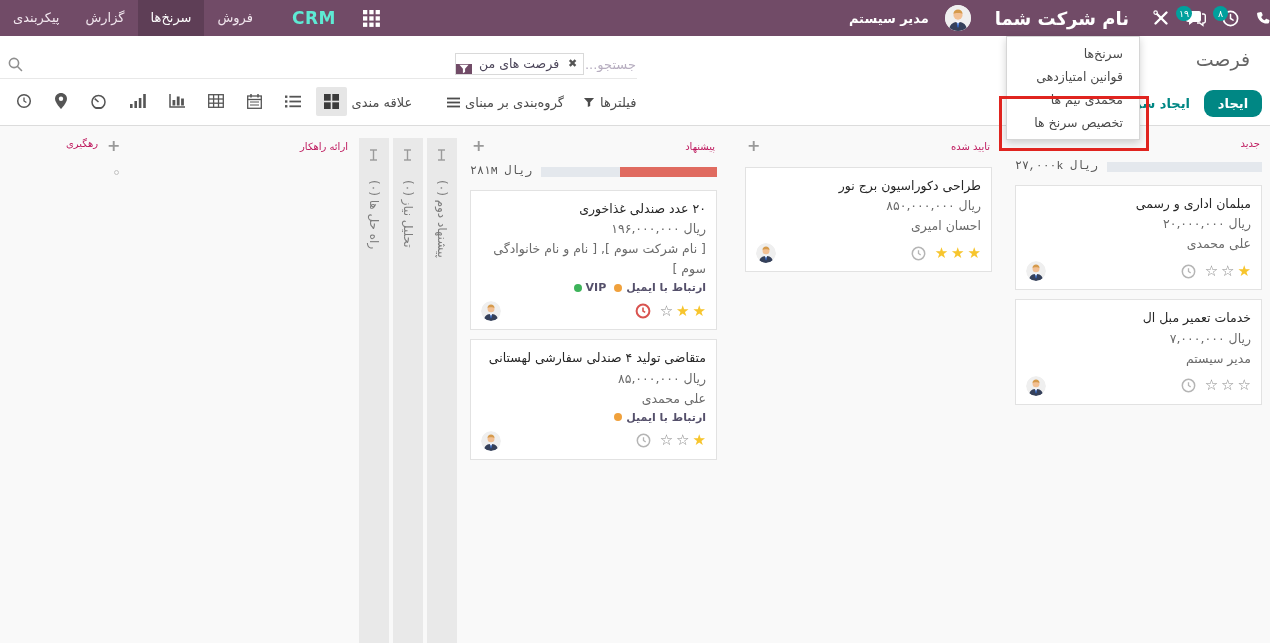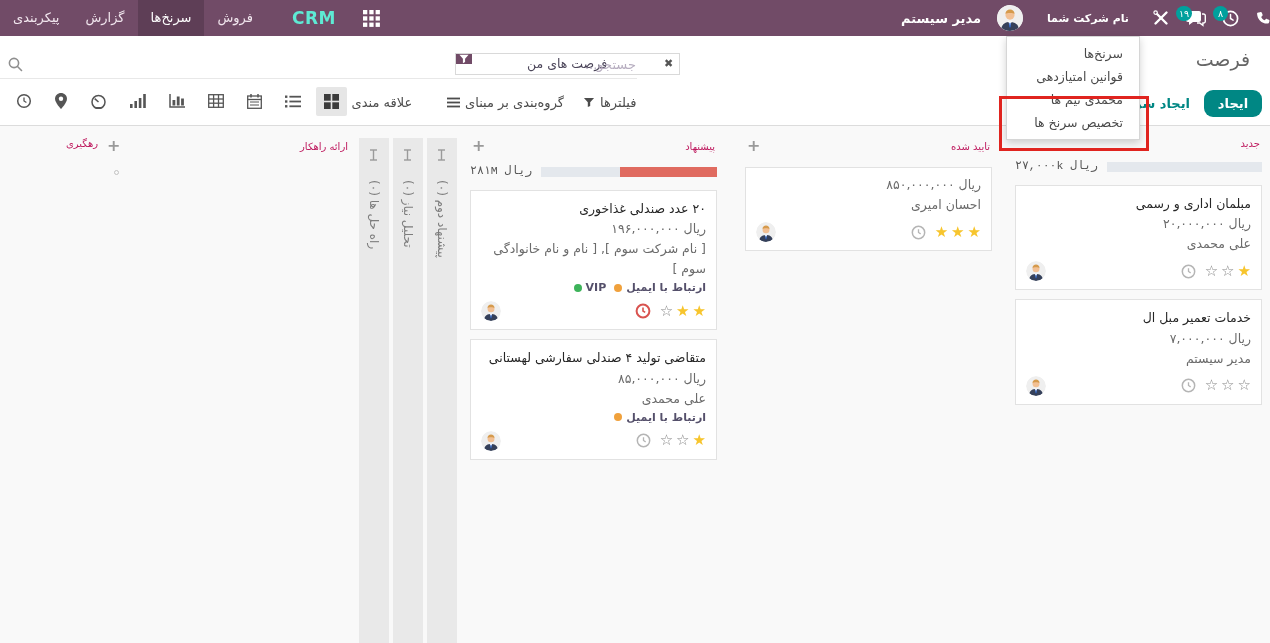--- a/index.html
+++ b/index.html
@@ -8,36 +8,36 @@
 
   
   .topbar { position:absolute; top:0; left:0; width:1270px; height:36px; background:#714B67; display:flex; flex-direction:row-reverse; justify-content:space-between; align-items:center; z-index:40; }
   .tb-right { display:flex; align-items:center; direction:rtl; height:36px; padding-right:10px; }
   .tb-apps { width:34px; height:36px; display:flex; align-items:center; justify-content:center; cursor:pointer; }
   .tb-brand { color:#5eead4; font-size:17px; font-weight:bold; padding:0 18px 0 26px; letter-spacing:.5px; }
   .tb-menu { color:#f2e7ef; font-size:13px; height:36px; line-height:36px; padding:0 13px; cursor:pointer; white-space:nowrap; }
   .tb-menu.active { background:rgba(0,0,0,.16); color:#fff; }
   .tb-left { display:flex; align-items:center; direction:ltr; height:36px; padding-left:12px; gap:16px; }
   .tb-user { color:#fff; font-size:13px; font-weight:600; white-space:nowrap; }
-  .tb-company { color:#fff; font-size:11px; font-weight:600; white-space:nowrap; margin:0 8px; }
+  .tb-company { color:#fff; font-size:18px; font-weight:600; white-space:nowrap; margin:0 8px; }
   .tb-avatar { width:26px; height:26px; border-radius:50%; overflow:hidden; background:#f3f3f3; flex:0 0 auto; }
   .tb-ico { position:relative; display:flex; align-items:center; cursor:pointer; }
   .badge { position:absolute; top:-4px; left:-9px; min-width:15px; height:15px; border-radius:8px; background:#00A09D; color:#fff; font-size:9.5px; line-height:15px; text-align:center; padding:0 3px; font-weight:normal; }
 
   
   .dropdown { position:absolute; top:36px; right:130px; width:134px; background:#fff; border:1px solid #d6d6d6; box-shadow:0 3px 8px rgba(0,0,0,.18); padding:5px 0; z-index:50; }
   .dd-item { font-size:12.5px; color:#4a4a4a; text-align:right; padding:3px 16px; line-height:17px; cursor:pointer; white-space:nowrap; }
   .annotation { position:absolute; left:999px; top:96px; width:150px; height:55px; border:3px solid #E0241F; z-index:60; pointer-events:none; }
 
   
   .cpanel { position:absolute; top:36px; left:0; width:1270px; height:90px; background:#fff; border-bottom:1px solid #dcdcdc; z-index:10; }
   .page-title { position:absolute; right:20px; top:12px; font-size:19px; color:#666; }
   .searchbar { position:absolute; left:0; top:16px; width:637px; height:27px; border-bottom:1px solid #e8e8e8; }
   .magnifier { position:absolute; left:8px; top:5px; }
-  .facet { position:absolute; left:455px; top:1px; height:22px; display:flex; direction:ltr; align-items:flex-start; border:1px solid #d9d9d9; background:#fff;gap:48px; }
+  .facet { position:absolute; left:455px; top:1px; height:22px; display:flex; direction:ltr; align-items:flex-end; border:1px solid #d9d9d9; background:#fff; }
   .facet-icon { width:16px; background:#714B67; display:flex; align-items:center; justify-content:center; }
   .facet-label { font-size:12.5px; color:#4c465a; padding:0 7px; line-height:20px; white-space:nowrap; }
   .facet-x { font-size:11px; color:#555; padding:0 6px 0 2px; line-height:20px; cursor:pointer; font-weight:bold; }
   .search-input { position:absolute; left:574px; top:1px; width:62px; height:22px; border:none; outline:none; background:transparent; font-family:inherit; font-size:13px; direction:rtl; color:#555; }
   .search-input::placeholder { color:#b7aec0; }
   .btn-create { position:absolute; right:8px; top:54px; width:58px; height:27px; background:#008784; color:#fff; border:none; border-radius:9px; font-family:inherit; font-size:13px; font-weight:bold; cursor:pointer; }
   .link-generate { position:absolute; right:80px; top:60px; color:#008784; font-size:13px; font-weight:bold; cursor:pointer; white-space:nowrap; }
   .cp-tool { position:absolute; top:59px; display:flex; direction:ltr; align-items:center; gap:5px; font-size:13px; color:#4c4c4c; cursor:pointer; white-space:nowrap; }
   .cp-filters { left:583px; } .cp-groupby { left:447px; } .cp-favorites { left:320px; }
   .viewswitch { position:absolute; left:8px; top:50px; display:flex; direction:ltr; align-items:center; gap:7px; }
@@ -354,20 +354,21 @@
     </div>
   </div>
 
   <div class="kcol" style="left:745px;width:247px;">
     <div class="kcol-head">
       <span class="kcol-name">تایید شده</span>
       <span class="plus">+</span>
     </div>
     <div class="kcards">
       <div class="kcard">
+        <div class="kcard-title">طراحی دکوراسیون برج نور</div>
         <div class="kcard-line"><span dir="ltr">۸۵۰,۰۰۰,۰۰۰ ریال</span></div>
         <div class="kcard-line">احسان امیری</div>
         <div class="kcard-footer">
           <span class="avatar"><svg width="20" height="20" viewBox="0 0 24 24">
                 <circle cx="12" cy="12" r="12" fill="#efefef"></circle>
                 <circle cx="12" cy="9.3" r="4.2" fill="#f2c094"></circle>
                 <path d="M7.8 8.2c0-2.4 1.8-4 4.2-4s4.2 1.6 4.2 4c-1-1.1-7.4-1.1-8.4 0z" fill="#d59a4c"></path>
                 <path d="M4 21.4c.8-4.2 4-5.8 8-5.8s7.2 1.6 8 5.8c-2.2 1.8-5 2.6-8 2.6s-5.8-.8-8-2.6z" fill="#35405a"></path>
                 <path d="M12 15.6l-2-1.3 2 5 2-5z" fill="#fff"></path>
                 <rect x="11.4" y="16.4" width="1.2" height="4.2" fill="#2d6cdf"></rect>

